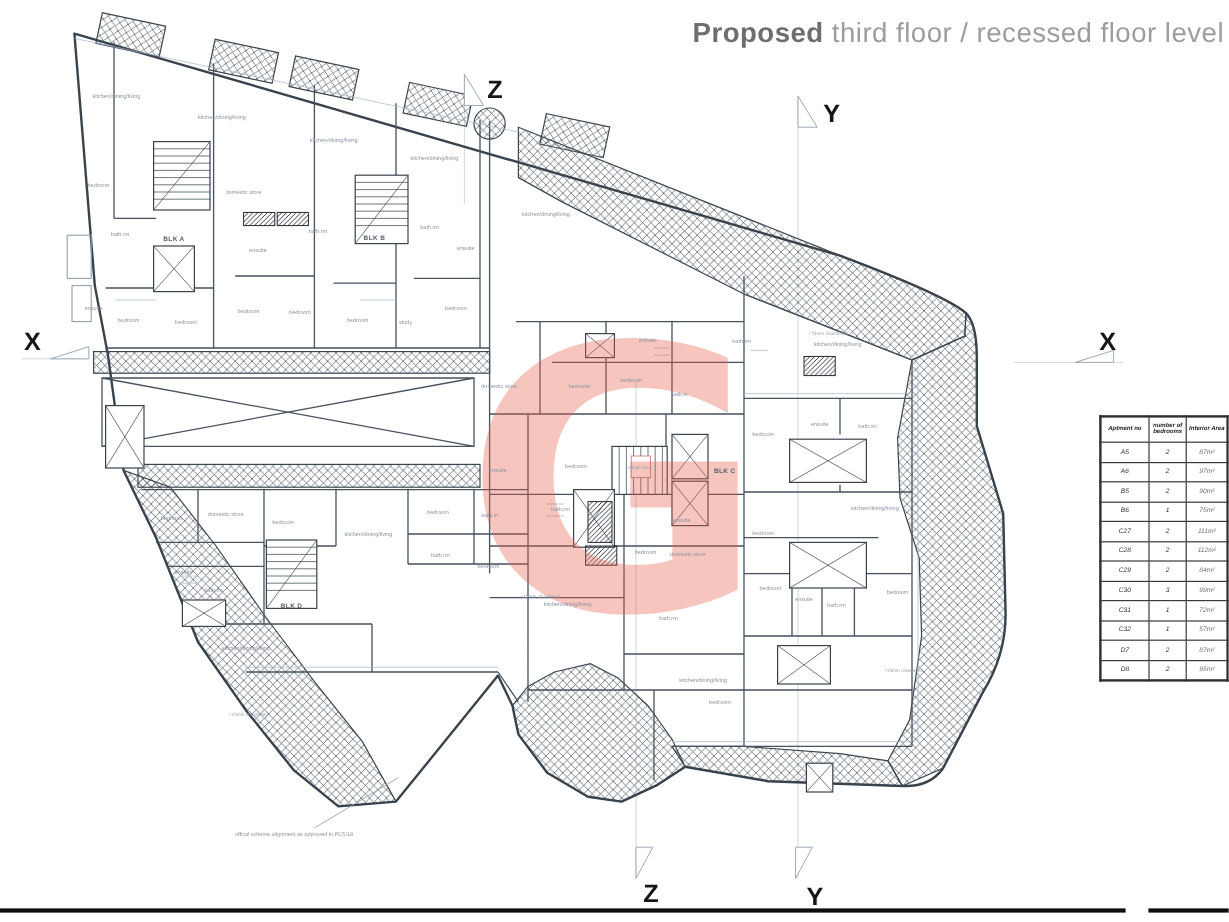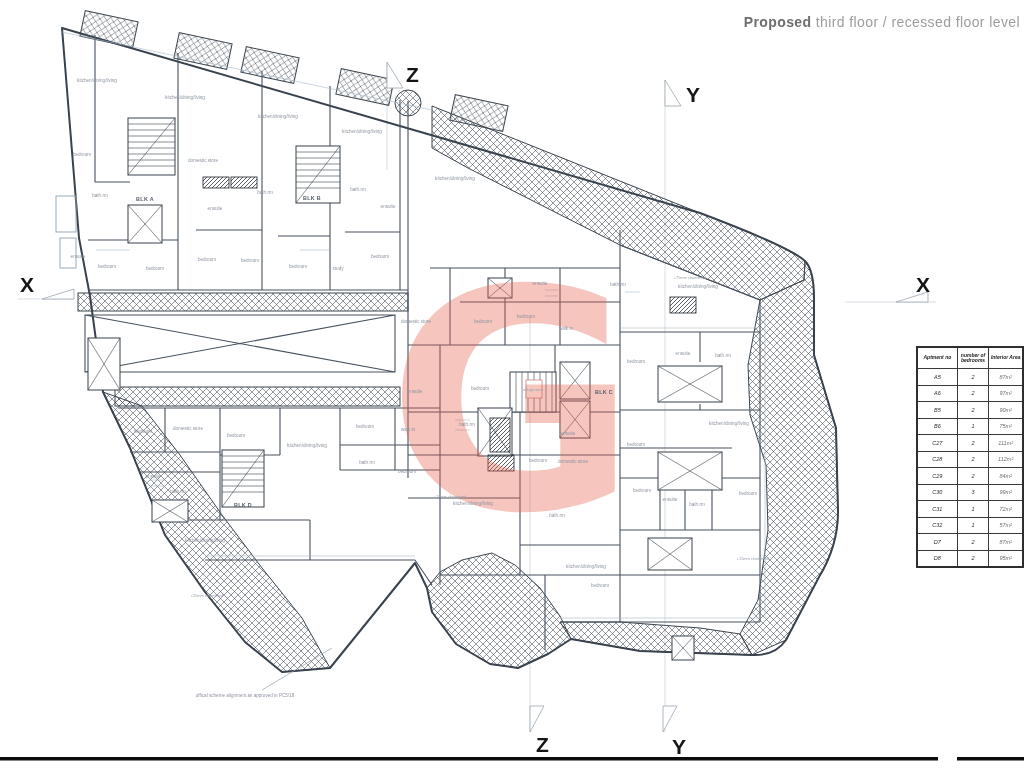--- a/index.html
+++ b/index.html
@@ -1,19 +1,19 @@
 <!DOCTYPE html>
 <html><head>
 <meta charset="utf-8">
 <style>
   html,body{margin:0;padding:0;width:1024px;height:768px;background:#fff;overflow:hidden;}
   #stage{position:relative;width:1024px;height:768px;font-family:"Liberation Sans",sans-serif;}
   #plan-svg{position:absolute;left:0;top:0;}
   
-  .drawing-title{position:absolute;top:14px;right:4px;font-size:14px;letter-spacing:.4px;color:#9d9d9d;white-space:nowrap;}
+  .drawing-title{position:absolute;top:14px;right:4px;font-size:23px;letter-spacing:.4px;color:#9d9d9d;white-space:nowrap;}
   .drawing-title b{color:#6e6e6e;font-weight:bold;}
   
   .apt-table{position:absolute;left:916px;top:346px;width:108px;border-collapse:collapse;table-layout:fixed;
              font-family:"Liberation Sans",sans-serif;font-style:italic;}
   .apt-table th,.apt-table td{border:1px solid #3a3a3a;text-align:center;vertical-align:middle;padding:0;overflow:hidden;}
   .apt-table th{font-size:5px;font-weight:bold;color:#222;height:20px;line-height:1.1;}
   .apt-table td{font-size:5.5px;color:#2c2c2c;height:15.5px;}
   .apt-table td:last-child{color:#6f6f6f;}
   .apt-table{border:2px solid #2e2e2e;}
   

